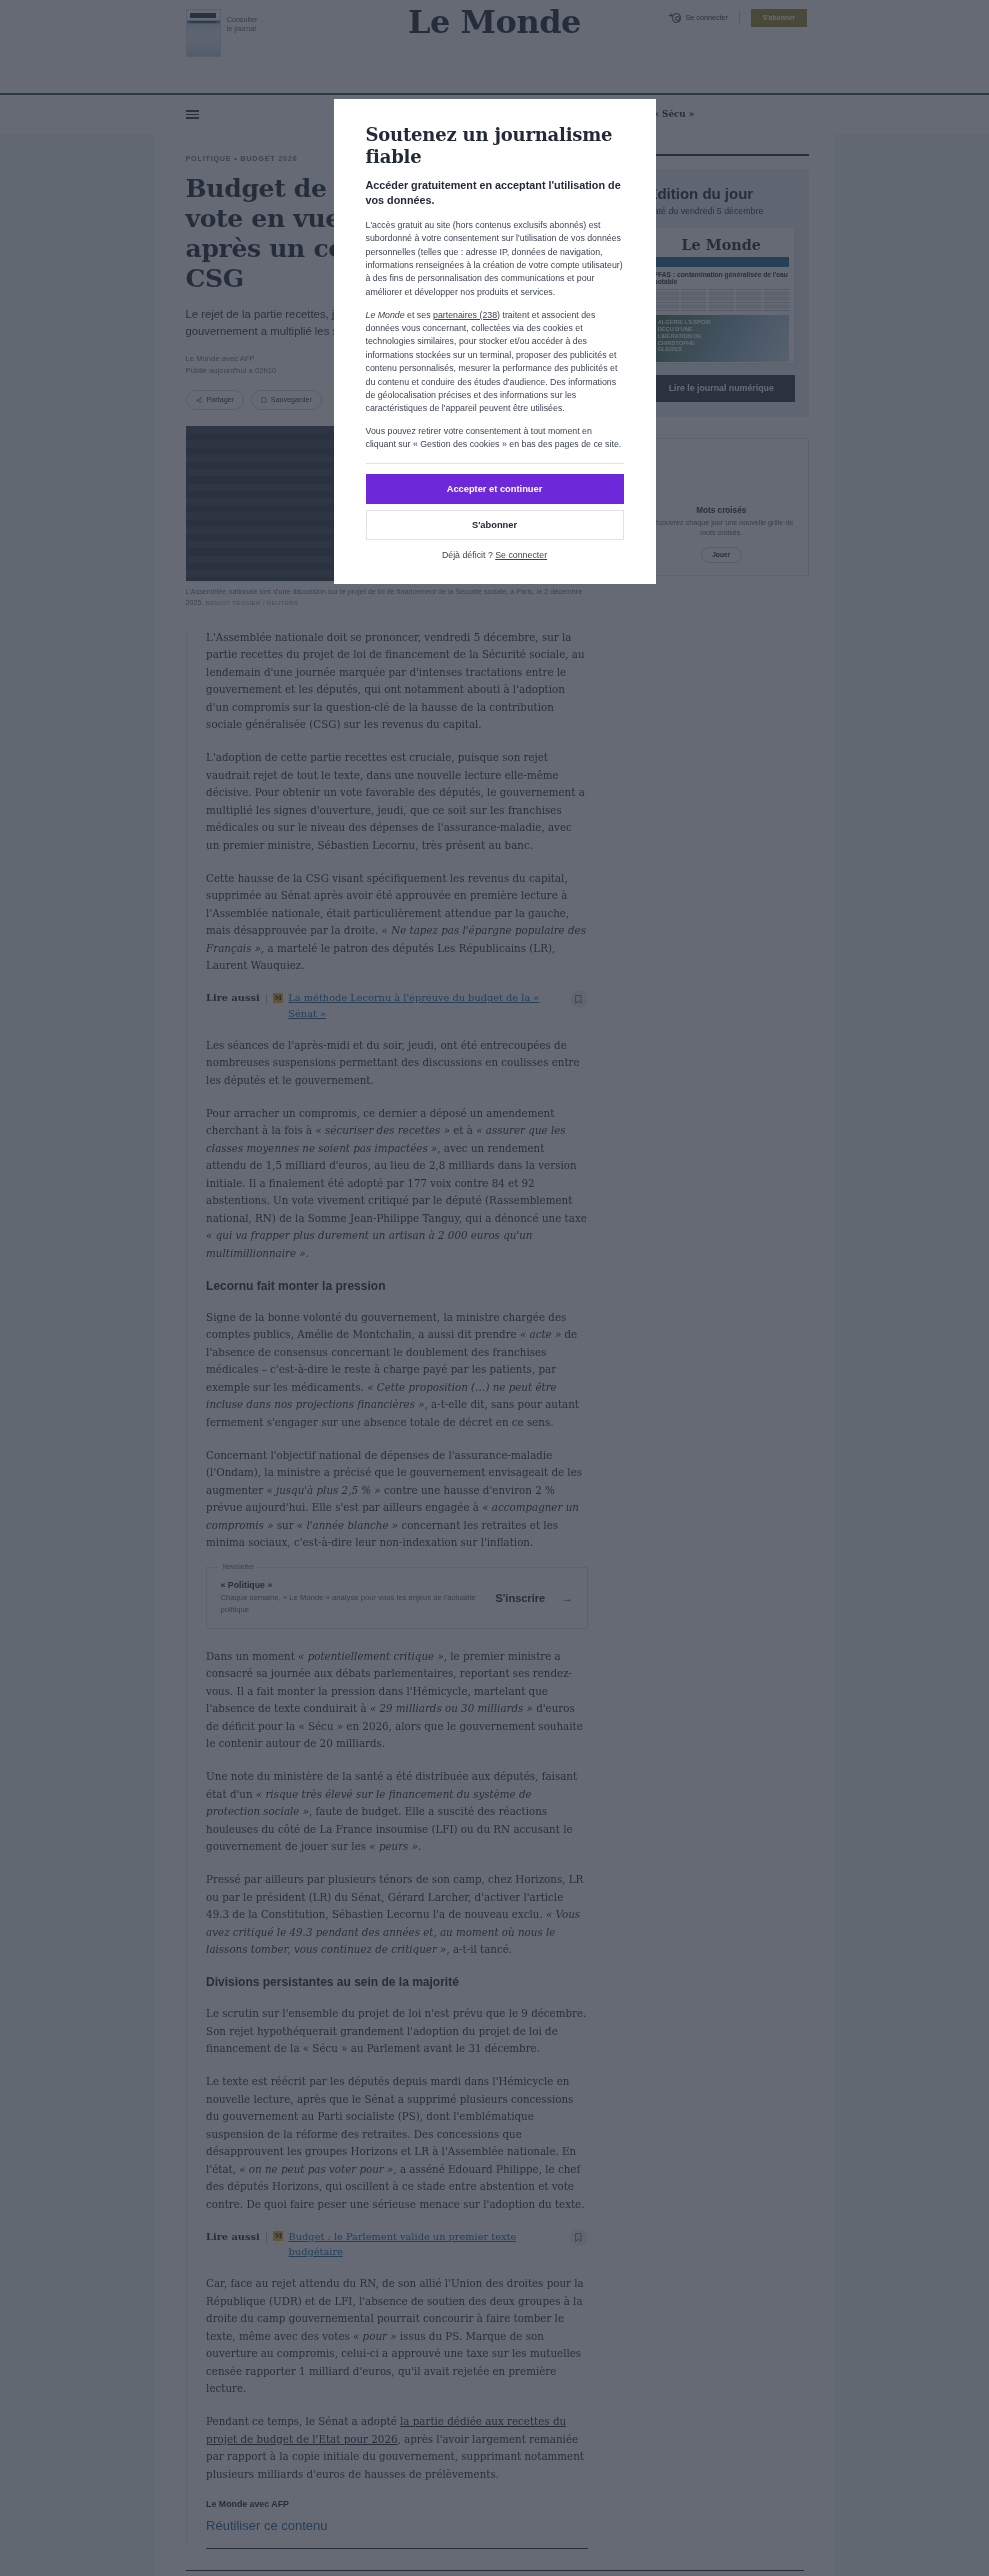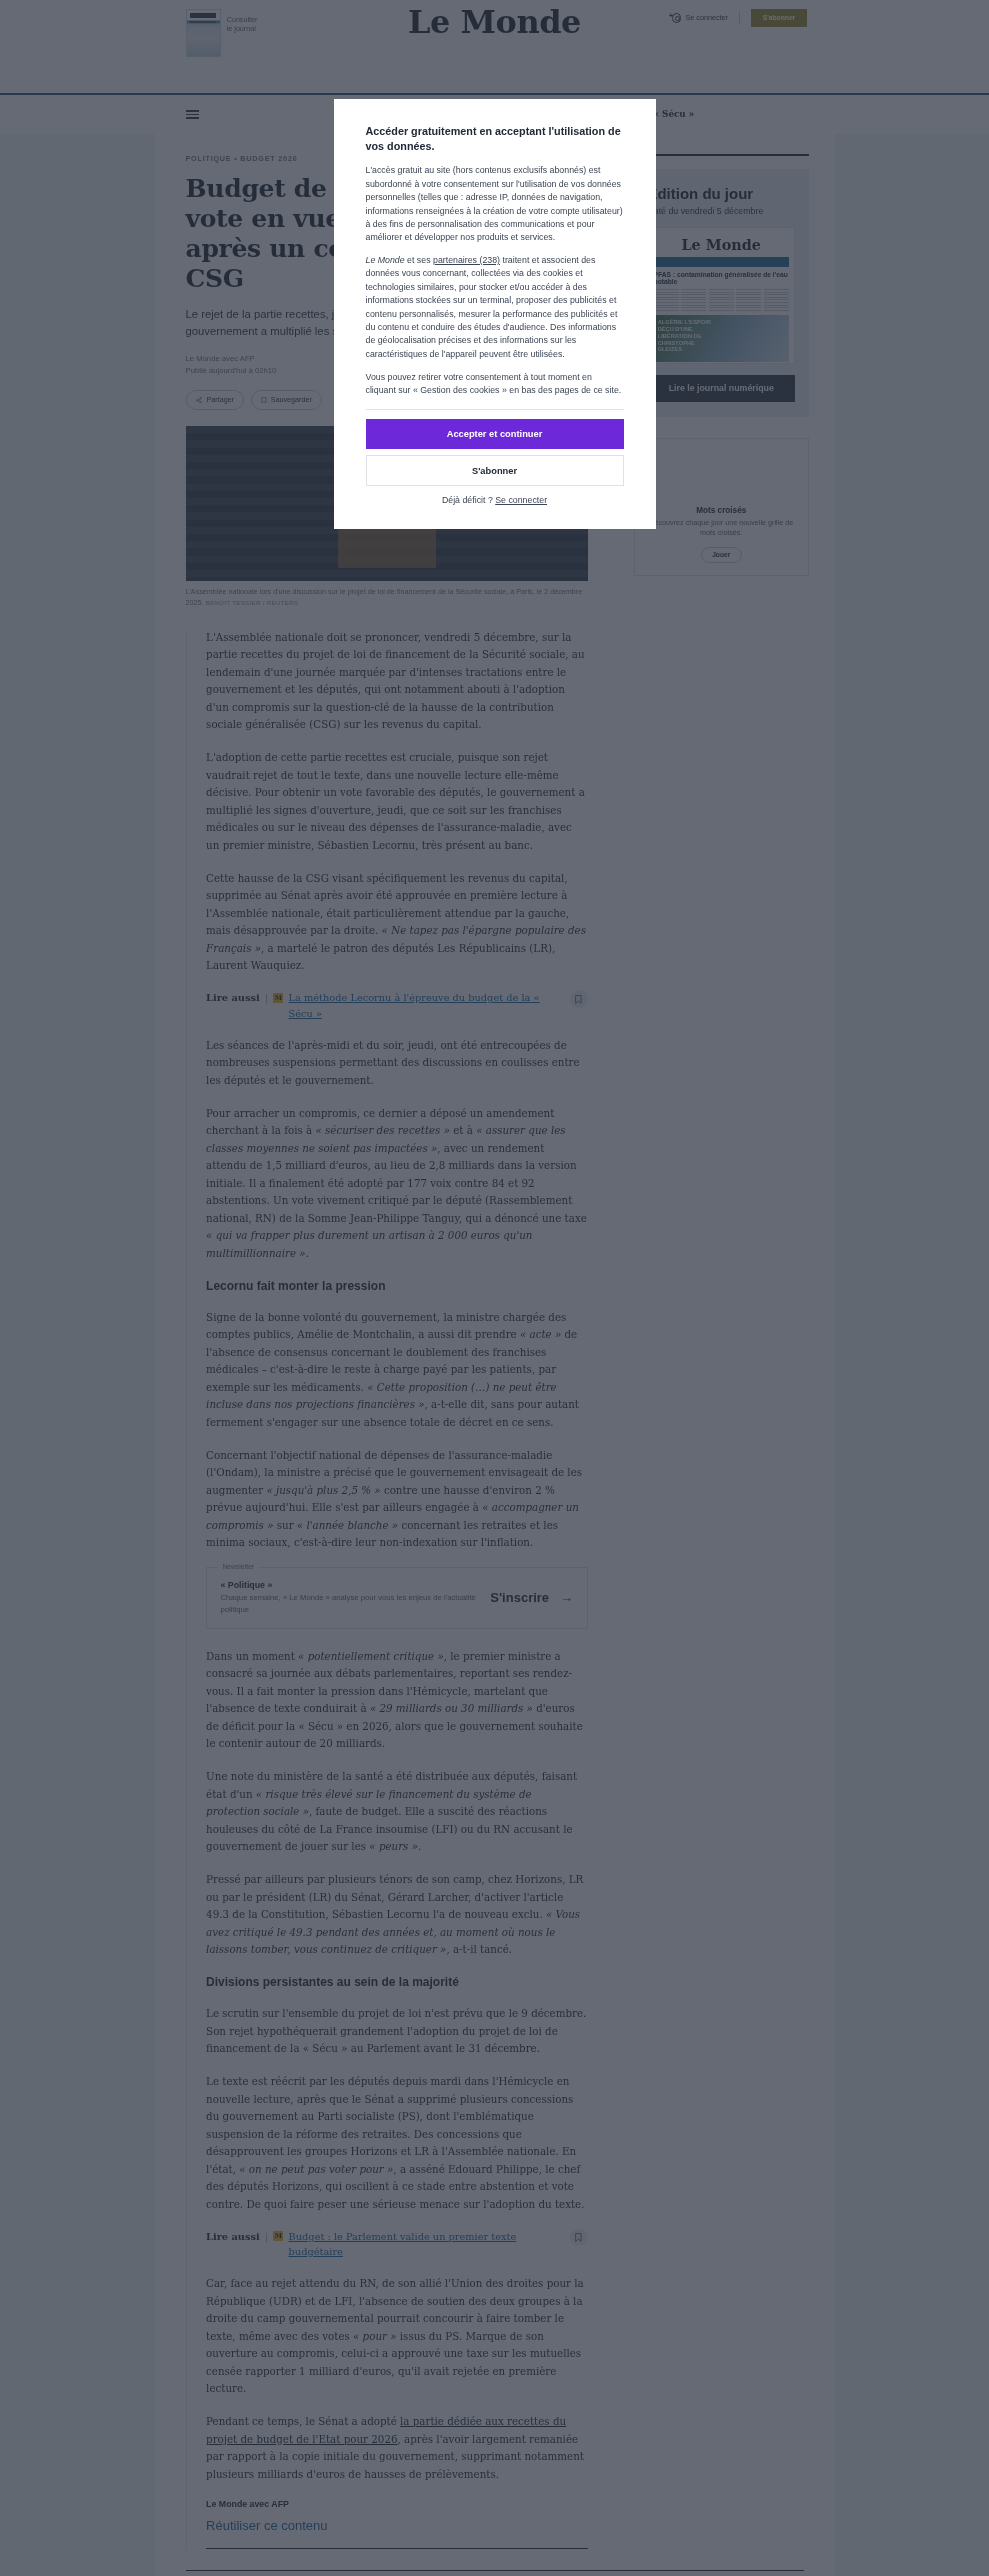--- a/index.html
+++ b/index.html
@@ -66,21 +66,21 @@
   .readalso .bar{color:#9aa1ad;}
   .mbadge{display:inline-block;background:#f0b429;color:#1c2430;font-family:"DejaVu Serif",serif;font-weight:700;font-size:6.7px;width:10.3px;height:10.3px;line-height:10.3px;text-align:center;margin-top:2.6px;}
   .readalso a{color:#14629b;text-decoration:underline;}
   .bookmark{margin-left:auto;width:17.5px;height:17.5px;border-radius:50%;background:#eef0f3;display:flex;align-items:center;justify-content:center;flex:0 0 17.5px;}
   .bookmark svg{width:6.7px;height:8.8px;}
 
   .newsletter{border:0.5px solid #dfe3e8;padding:11.3px 13.4px 12.4px;margin:0 0 18.5px;position:relative;display:flex;align-items:center;gap:10.3px;}
   .nl-legend{position:absolute;top:-5.2px;left:11.3px;background:#fff;padding:0 4.1px;font-size:6.7px;color:#6b7280;}
   .nl-title{font-size:8.8px;font-weight:700;color:#1c2430;margin-bottom:2.1px;}
   .nl-desc{font-size:7.7px;line-height:12px;color:#5a6472;}
-  .nl-cta{margin-left:auto;font-size:13px;font-weight:700;color:#1c2430;white-space:nowrap;display:flex;gap:11px;align-items:center;}
+  .nl-cta{margin-left:auto;font-size:11px;font-weight:700;color:#1c2430;white-space:nowrap;display:flex;gap:17px;align-items:center;}
 
   .signature{font-size:8.8px;font-weight:700;color:#1c2430;margin-bottom:9.3px;}
   .reuse{font-size:13px;color:#14629b;}
   .rule{height:1px;background:#1c2430;margin:15.5px 0 0;}
 
   
   .sb-rule{height:2.1px;background:#1c2430;margin-bottom:13.4px;}
   .sb-card{background:#eef0f2;padding:15.5px 13.4px 15.5px;}
   .sb-title{font-size:15px;font-weight:700;color:#1c2430;}
   .sb-sub{font-size:8.8px;color:#2b3442;margin-top:4.1px;margin-bottom:11.3px;}
@@ -201,21 +201,21 @@
 
       <div class="body-col">
         <p>L'Assemblée nationale doit se prononcer, vendredi 5 décembre, sur la partie recettes du projet de loi de financement de la Sécurité sociale, au lendemain d'une journée marquée par d'intenses tractations entre le gouvernement et les députés, qui ont notamment abouti à l'adoption d'un compromis sur la question-clé de la hausse de la contribution sociale généralisée (CSG) sur les revenus du capital.</p>
         <p>L'adoption de cette partie recettes est cruciale, puisque son rejet vaudrait rejet de tout le texte, dans une nouvelle lecture elle-même décisive. Pour obtenir un vote favorable des députés, le gouvernement a multiplié les signes d'ouverture, jeudi, que ce soit sur les franchises médicales ou sur le niveau des dépenses de l'assurance-maladie, avec un premier ministre, Sébastien Lecornu, très présent au banc.</p>
         <p><span>Cette hausse de la CSG visant spécifiquement les revenus du capital, supprimée au Sénat après avoir été approuvée en première lecture à l'Assemblée nationale, était particulièrement attendue par la gauche, mais désapprouvée par la droite. </span><em>« Ne tapez pas l'épargne populaire des Français »</em><span>, a martelé le patron des députés Les Républicains (LR), Laurent Wauquiez.</span></p>
 
         <div class="readalso">
           <span class="lbl">Lire aussi</span>
           <span class="bar">|</span>
           <span class="mbadge">M</span>
-          <a>La méthode Lecornu à l'épreuve du budget de la « Sécu »</a>
+          <a>La méthode Lecornu à l'épreuve du budget de la « Sénat »</a>
           <span class="bookmark">
             <svg viewBox="0 0 12 16">
                 <path d="M1 1h10v14l-5-4-5 4z" stroke="#2b3442" fill="none" stroke-width="1.2"></path>
               </svg>
           </span>
         </div>
 
         <p>Les séances de l'après-midi et du soir, jeudi, ont été entrecoupées de nombreuses suspensions permettant des discussions en coulisses entre les députés et le gouvernement.</p>
         <p><span>Pour arracher un compromis, ce dernier a déposé un amendement cherchant à la fois à </span><em>« sécuriser des recettes »</em><span> et à </span><em>« assurer que les classes moyennes ne soient pas impactées »</em><span>, avec un rendement attendu de 1,5 milliard d'euros, au lieu de 2,8 milliards dans la version initiale. Il a finalement été adopté par 177 voix contre 84 et 92 abstentions. Un vote vivement critiqué par le député (Rassemblement national, RN) de la Somme Jean-Philippe Tanguy, qui a dénoncé une taxe </span><em>« qui va frapper plus durement un artisan à 2 000 euros qu'un multimillionnaire »</em><span>.</span></p>
 
@@ -317,20 +317,21 @@
         <span class="on">→</span>
       </div>
     </div>
 
   </div>
 
   <div id="dimmer"></div>
 </div>
 
 <div id="modal">
+  <h2>Soutenez un journalisme fiable</h2>
   <h3>Accéder gratuitement en acceptant l'utilisation de vos données.</h3>
   <p>L'accès gratuit au site (hors contenus exclusifs abonnés) est subordonné à votre consentement sur l'utilisation de vos données personnelles (telles que : adresse IP, données de navigation, informations renseignées à la création de votre compte utilisateur) à des fins de personnalisation des communications et pour améliorer et développer nos produits et services.</p>
   <p>
     <em>Le Monde</em><span> et ses </span><a class="u">partenaires (238)</a><span> traitent et associent des données vous concernant, collectées via des cookies et technologies similaires, pour stocker et/ou accéder à des informations stockées sur un terminal, proposer des publicités et contenu personnalisés, mesurer la performance des publicités et du contenu et conduire des études d'audience. Des informations de géolocalisation précises et des informations sur les caractéristiques de l'appareil peuvent être utilisées.</span>
   </p>
   <p>Vous pouvez retirer votre consentement à tout moment en cliquant sur « Gestion des cookies » en bas des pages de ce site.</p>
   <div class="m-div"></div>
   <button class="m-accept">Accepter et continuer</button>
   <button class="m-sub">S'abonner</button>
   <div class="m-login">

